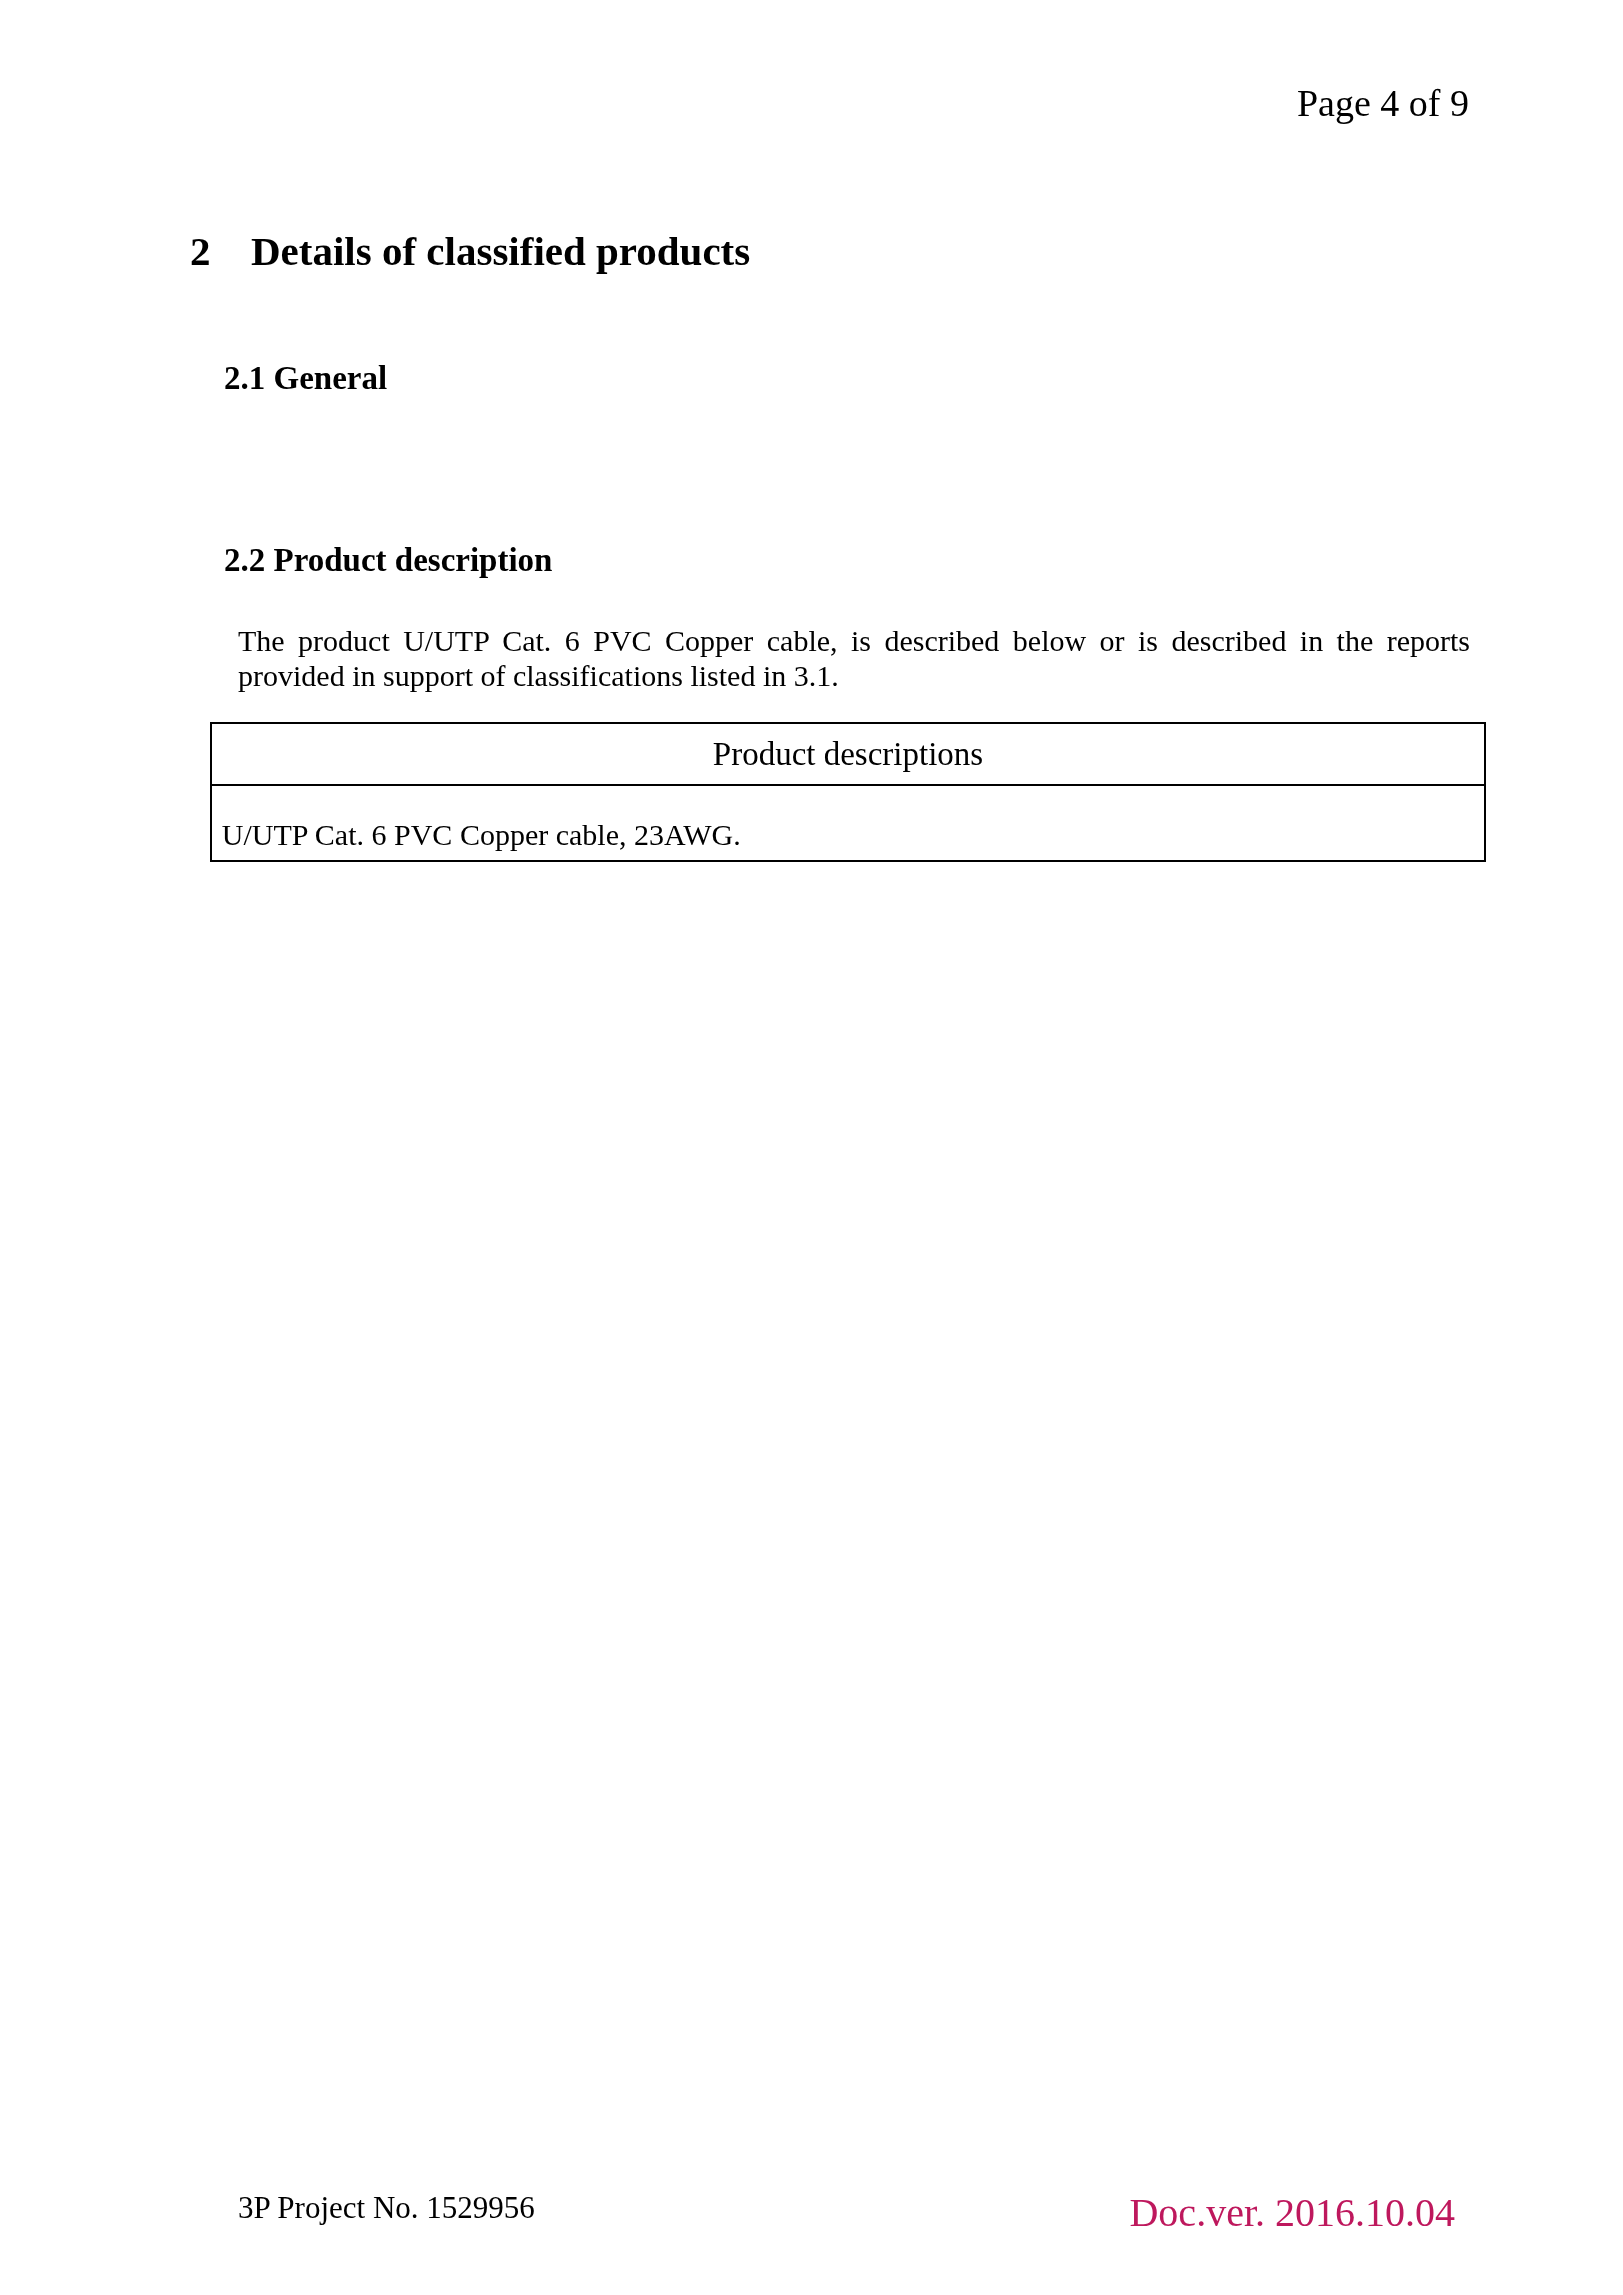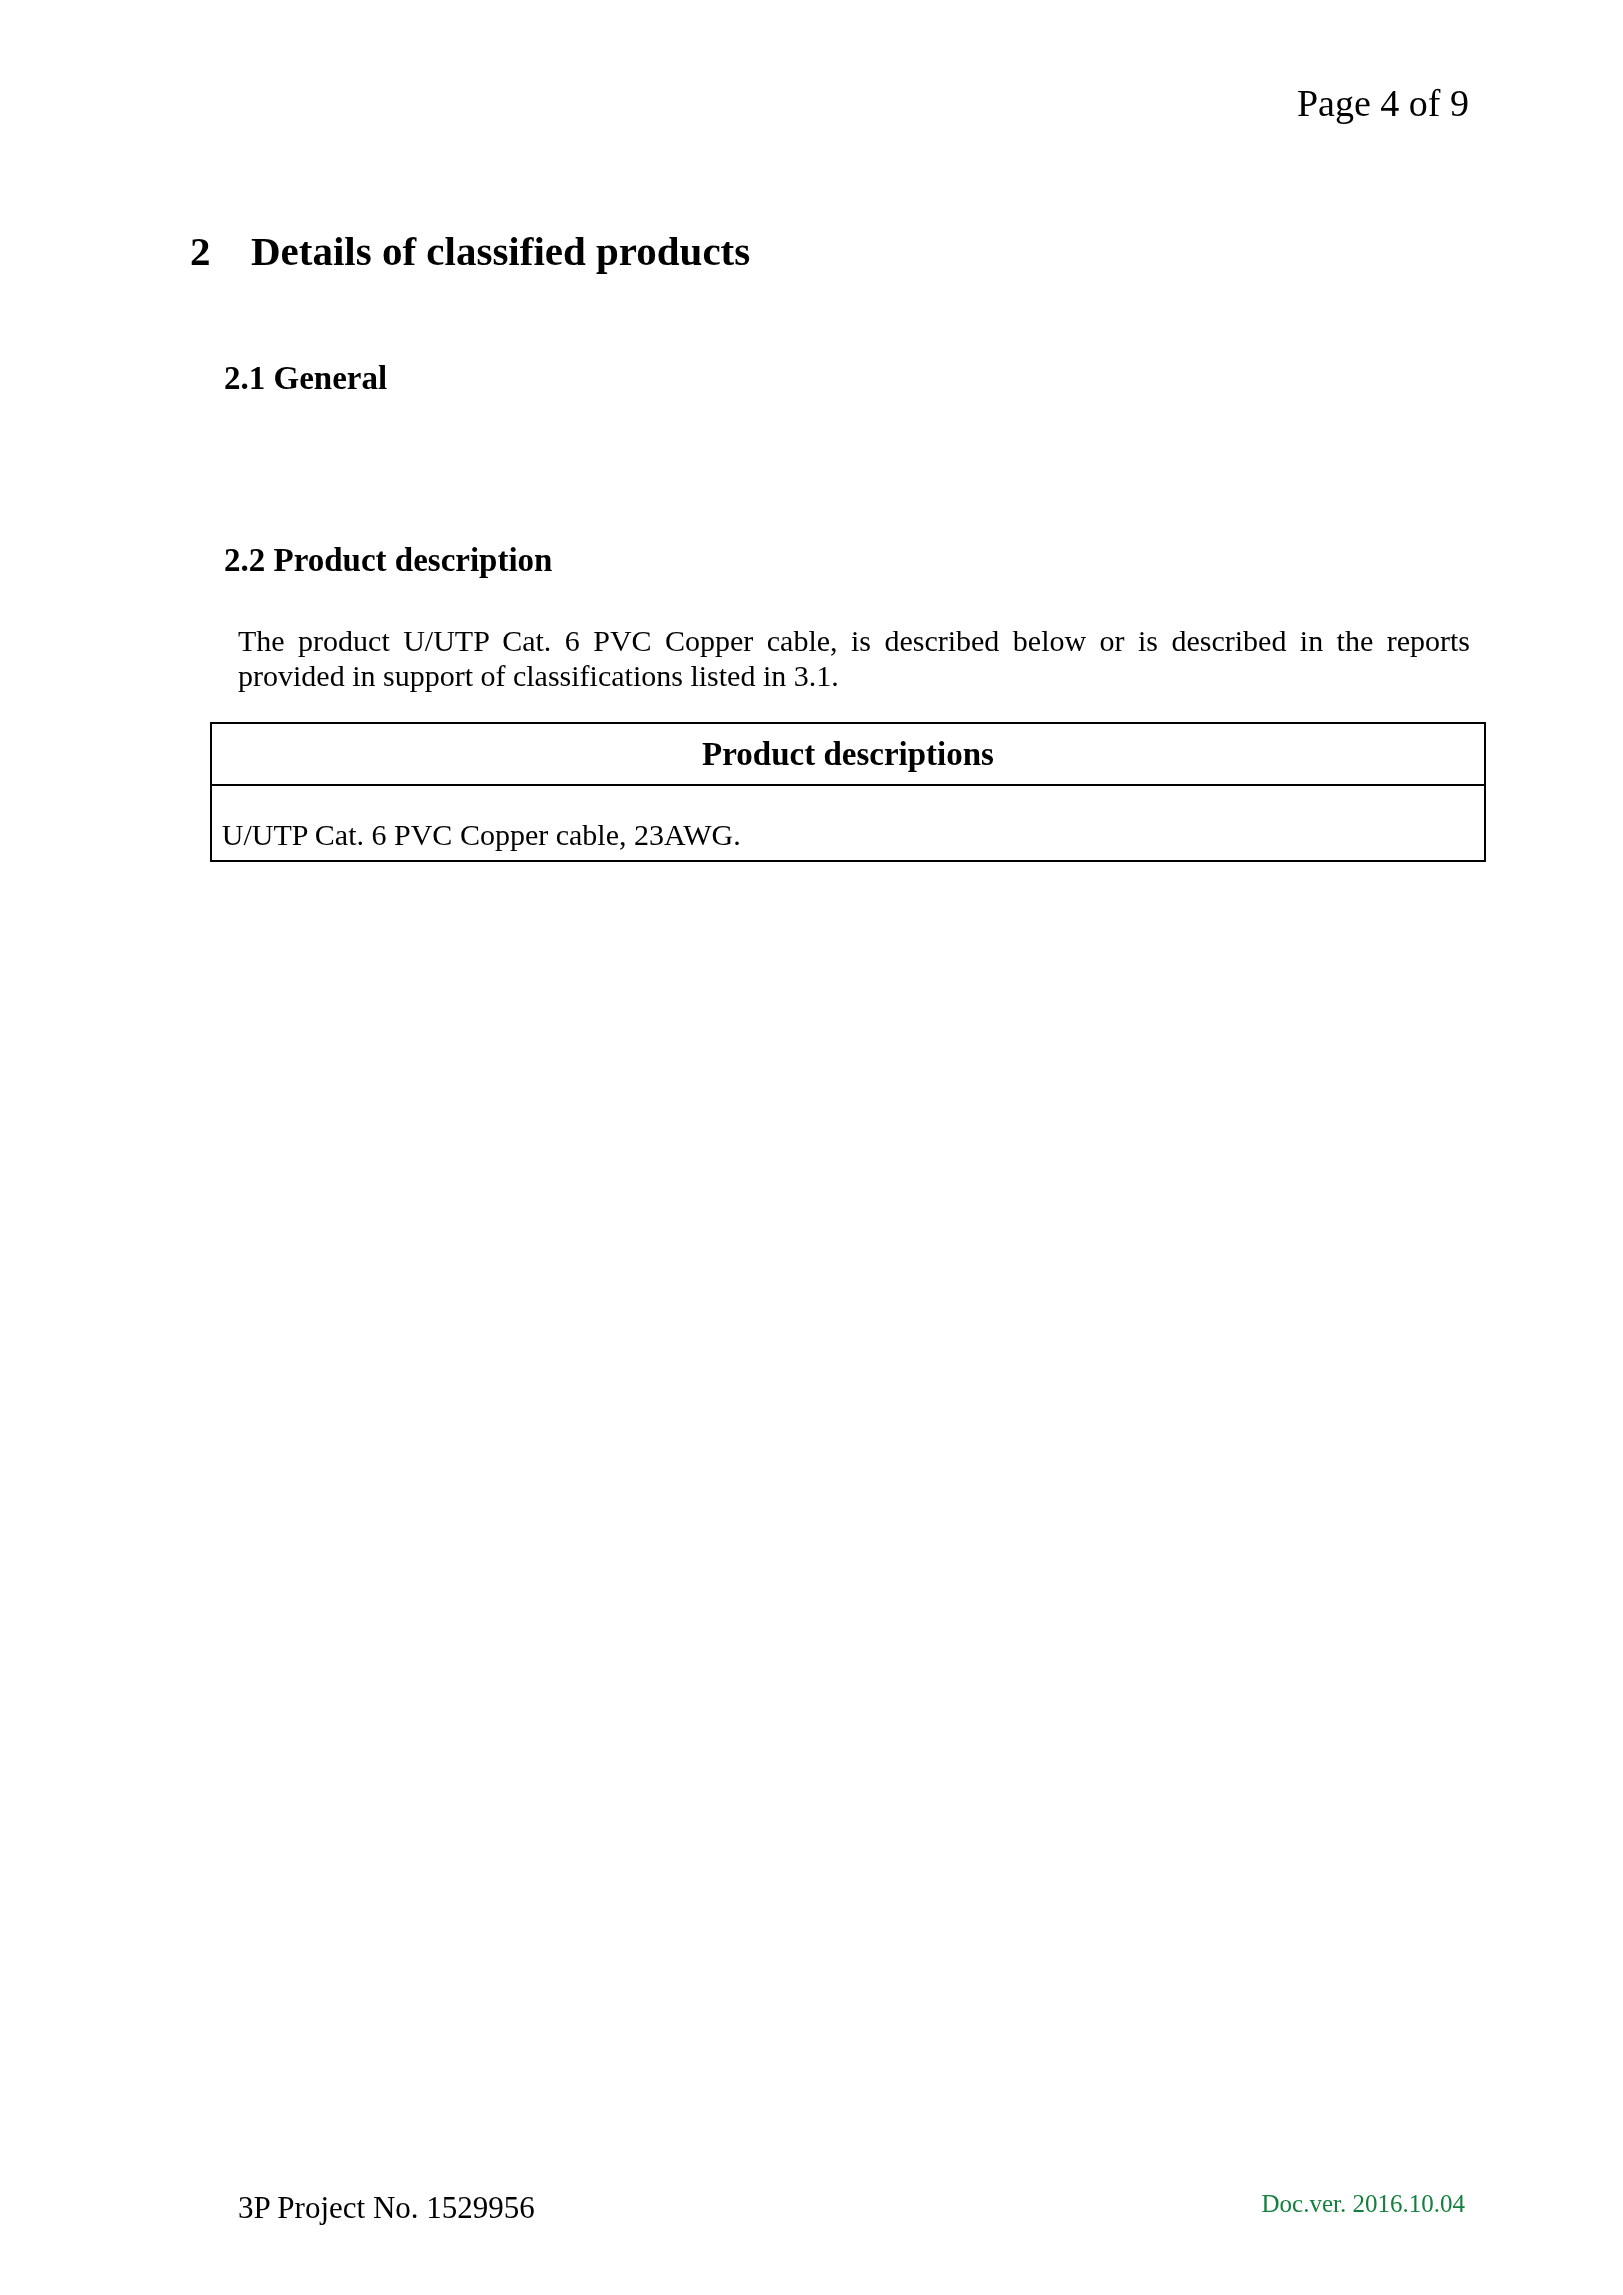--- a/index.html
+++ b/index.html
@@ -67,21 +67,21 @@
     border-collapse: collapse;
     table-layout: fixed;
   }
   .product-table th, .product-table td {
     border: 2px solid #000000;
     font-size: 33px;
     vertical-align: middle;
   }
   .product-table th {
     height: 32px;
-    font-weight: bold;
+    font-weight: normal;
     border-bottom-width: 2.6px;
     line-height: 1.1;
   }
   .product-table td {
     height: 76px;
     font-size: 30px;
     font-weight: normal;
     text-align: left;
     vertical-align: bottom;
     padding: 5.2px 9.8px 7.9px 9.8px;
@@ -92,26 +92,26 @@
   .footer-left {
     position: absolute;
     left: 214px;
     top: 2166px;
     font-size: 31px;
     line-height: 1.15;
     white-space: nowrap;
   }
   .footer-right {
     position: absolute;
-    right: 158px;
+    right: 168px;
     top: 2166px;
-    font-size: 25px;
+    font-size: 40px;
     line-height: 1.15;
     white-space: nowrap;
-    color: #15803d;
+    color: #be185d;
   }
 </style>
 </head>
 <body>
 
 <div class="page">
 
   <div class="page-number">Page 4 of 9</div>
 
   <div class="main-heading">

